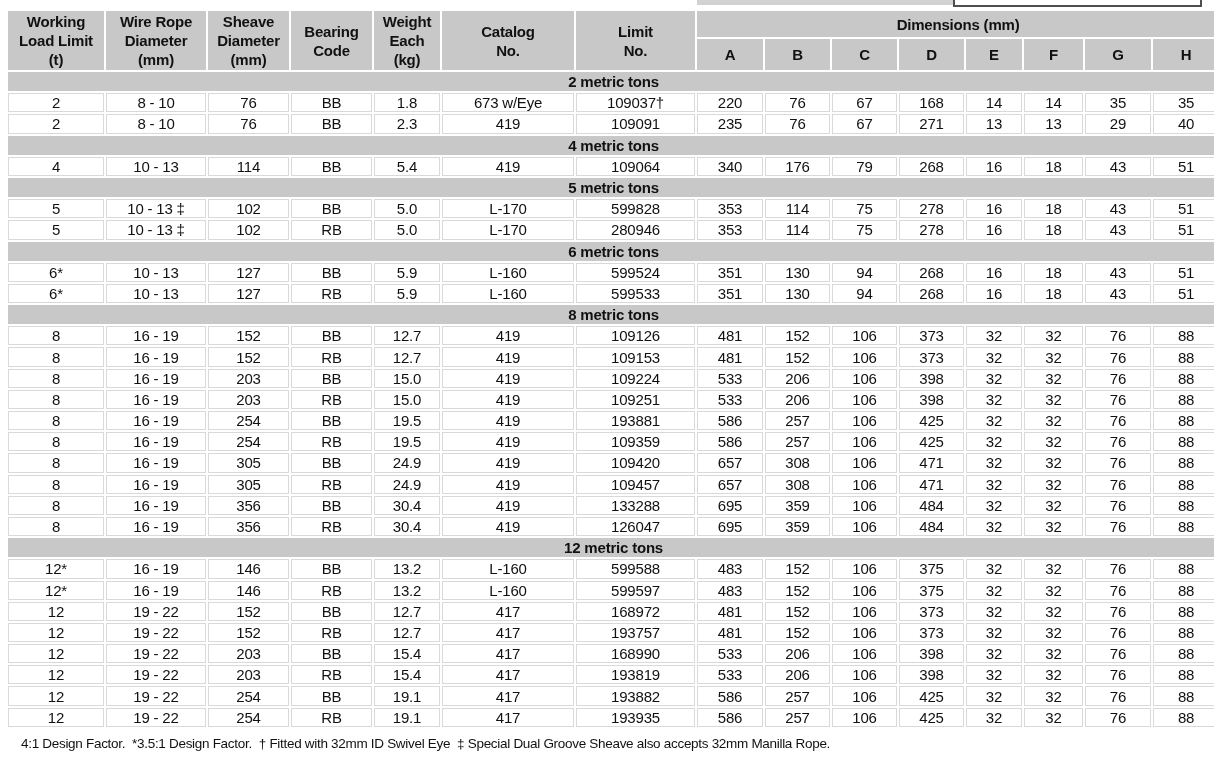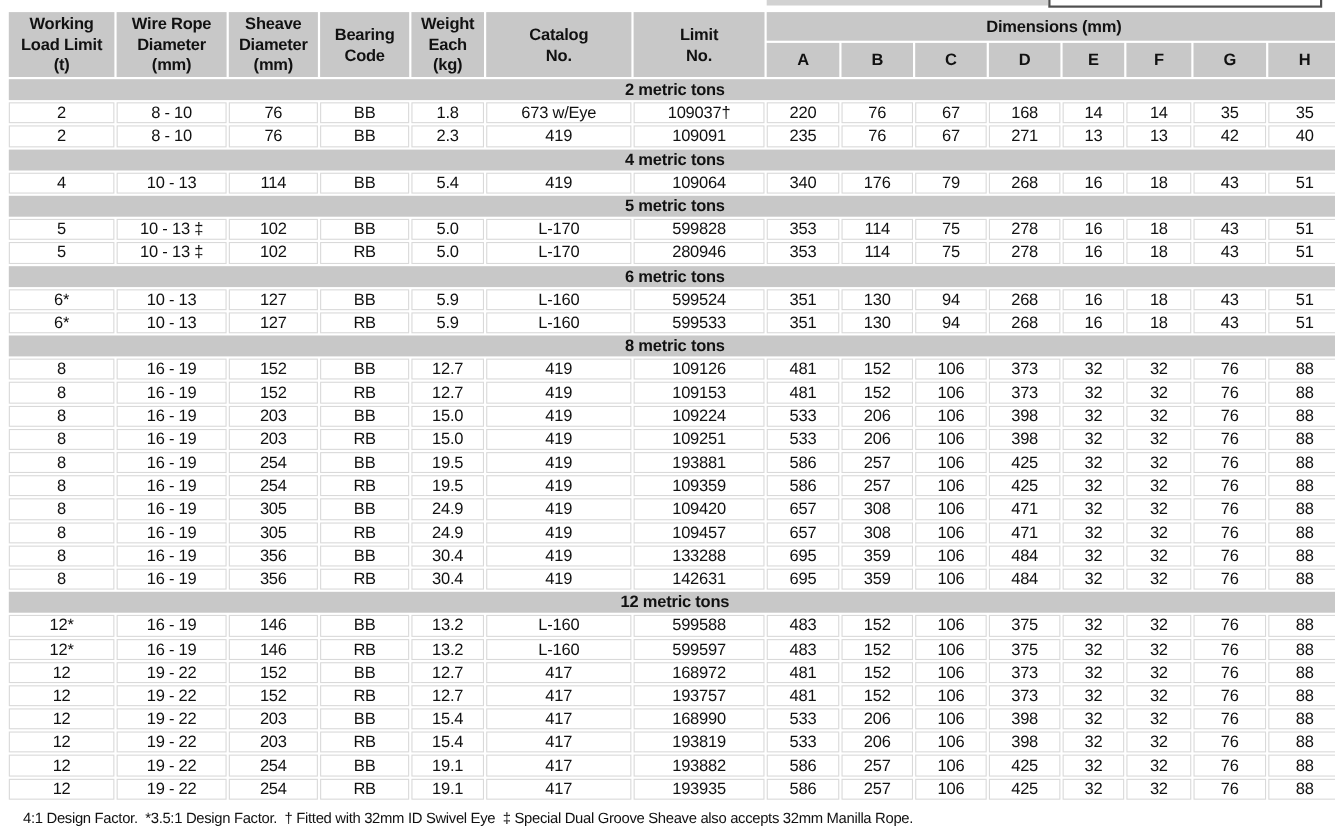--- a/index.html
+++ b/index.html
@@ -129,21 +129,21 @@
         <td class="data-cell">BB</td>
         <td class="data-cell">2.3</td>
         <td class="data-cell">419</td>
         <td class="data-cell">109091</td>
         <td class="data-cell">235</td>
         <td class="data-cell">76</td>
         <td class="data-cell">67</td>
         <td class="data-cell">271</td>
         <td class="data-cell">13</td>
         <td class="data-cell">13</td>
-        <td class="data-cell">42</td>
+        <td class="data-cell">29</td>
         <td class="data-cell">40</td>
       </tr>
       <tr>
         <td class="section-cell" colspan="15">4 metric tons</td>
       </tr>
       <tr>
         <td class="data-cell">4</td>
         <td class="data-cell">10 - 13</td>
         <td class="data-cell">114</td>
         <td class="data-cell">BB</td>
@@ -389,21 +389,21 @@
         <td class="data-cell">76</td>
         <td class="data-cell">88</td>
       </tr>
       <tr>
         <td class="data-cell">8</td>
         <td class="data-cell">16 - 19</td>
         <td class="data-cell">356</td>
         <td class="data-cell">RB</td>
         <td class="data-cell">30.4</td>
         <td class="data-cell">419</td>
-        <td class="data-cell">142631</td>
+        <td class="data-cell">126047</td>
         <td class="data-cell">695</td>
         <td class="data-cell">359</td>
         <td class="data-cell">106</td>
         <td class="data-cell">484</td>
         <td class="data-cell">32</td>
         <td class="data-cell">32</td>
         <td class="data-cell">76</td>
         <td class="data-cell">88</td>
       </tr>
       <tr>

